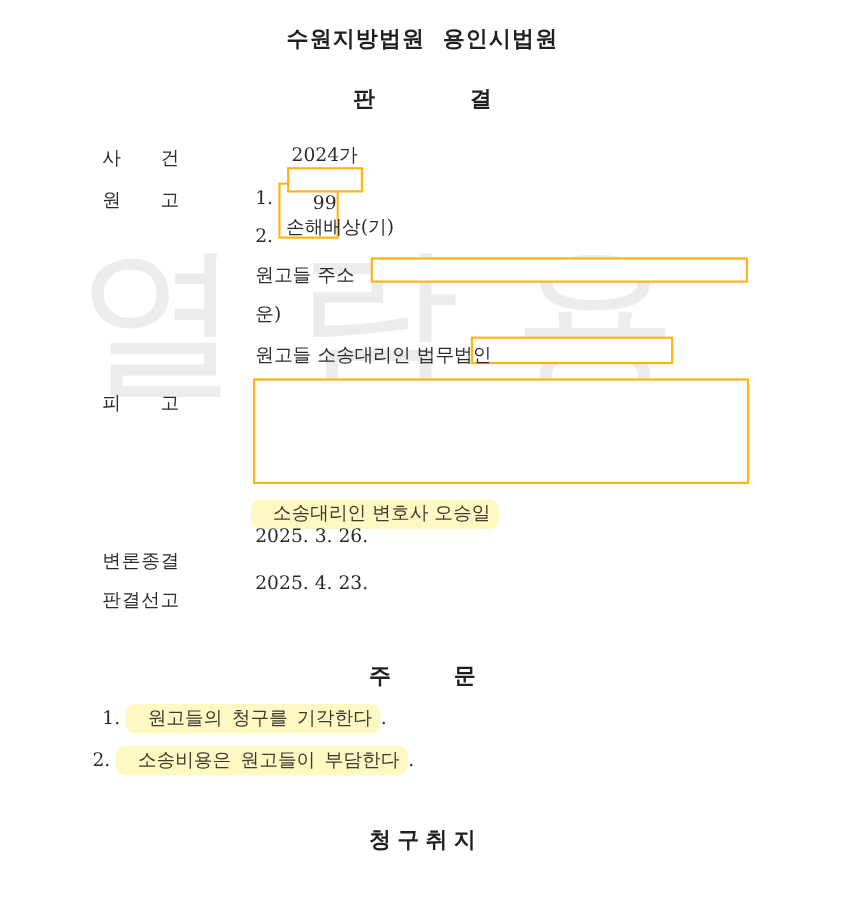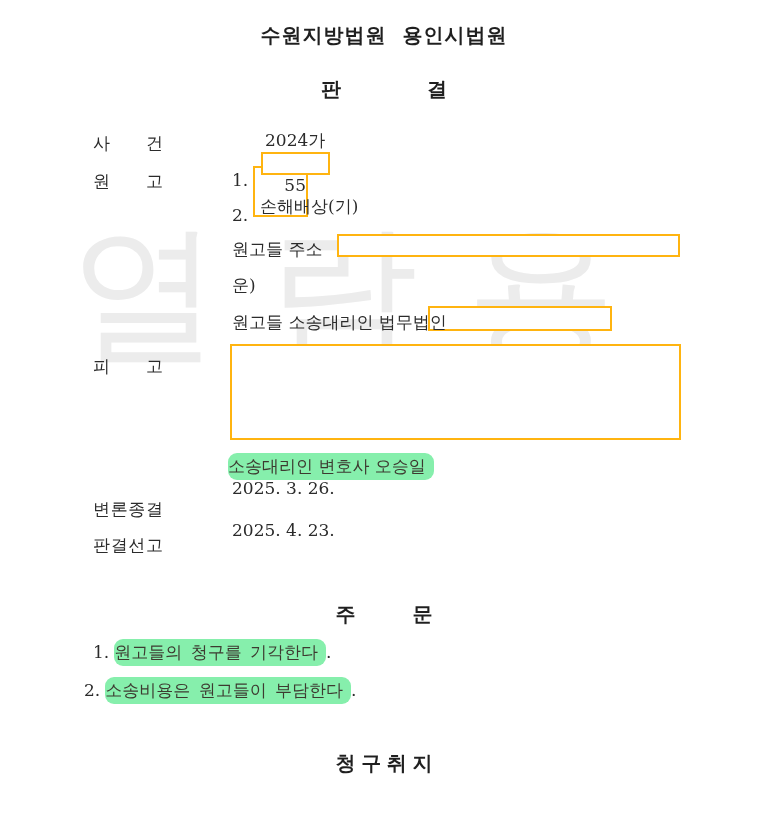--- a/index.html
+++ b/index.html
@@ -82,23 +82,23 @@
     position: relative;
     width: 69px;
     height: 23px;
     border: 2px solid #ffb410;
     background: #ffffff;
     z-index: 1;
   }
   .case-name { margin-left: 28px; }
 
   .hl {
-    background: #86efac;
+    background: #fef9c3;
     border-radius: 9px;
-    padding: 3px 8px 4px 0;
+    padding: 3px 8px 4px 20px;
     color: #3d3a30;
   }
 
   .order-item { white-space: nowrap; word-spacing: 3px; }
   .order-item .hl { margin-left: 5px; }
   .order-tail { color: #2b2b2b; }
 
   .heading-jm { font-size: 20px; }
 </style>
 </head>
@@ -119,21 +119,21 @@
       </div>
   </div>
 
   <div class="label-col justify-chars" style="top:132px;">
       <span>사</span>
       <span>건</span>
     </div>
   <div class="value case-line" style="top:129px;">
     <span>2024가</span>
     <span class="redact-inline"></span>
-    <span>55</span>
+    <span>99</span>
     <span class="case-name">손해배상(기)</span>
   </div>
 
   <div class="label-col justify-chars" style="top:170px;">
       <span>원</span>
       <span>고</span>
     </div>
   <span class="value" style="top:170px;">1.</span>
   <span class="value" style="top:205px;">2.</span>
   <div class="redact" style="left:253px; top:166px; width:55px; height:51px;"></div>

